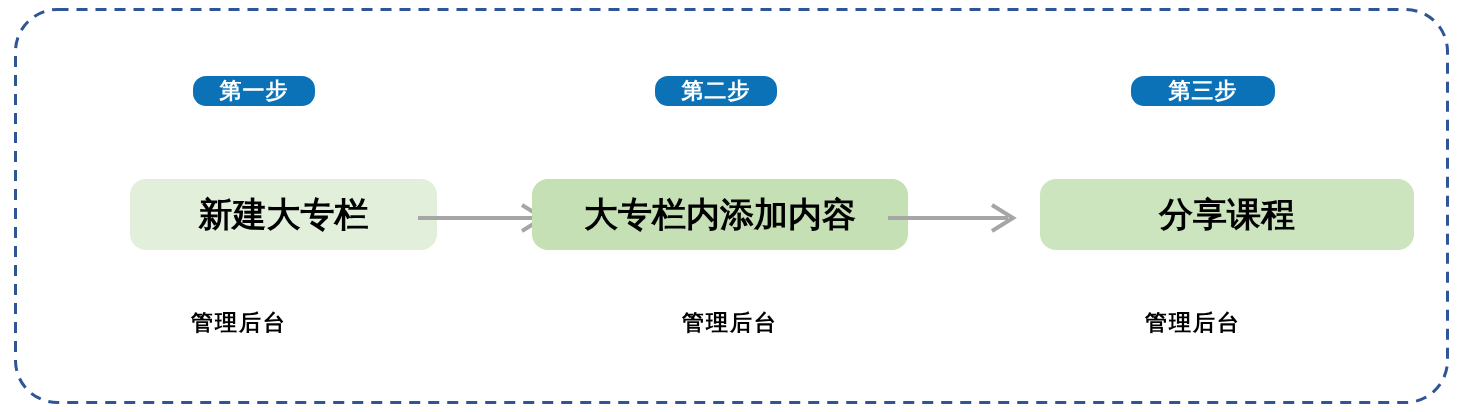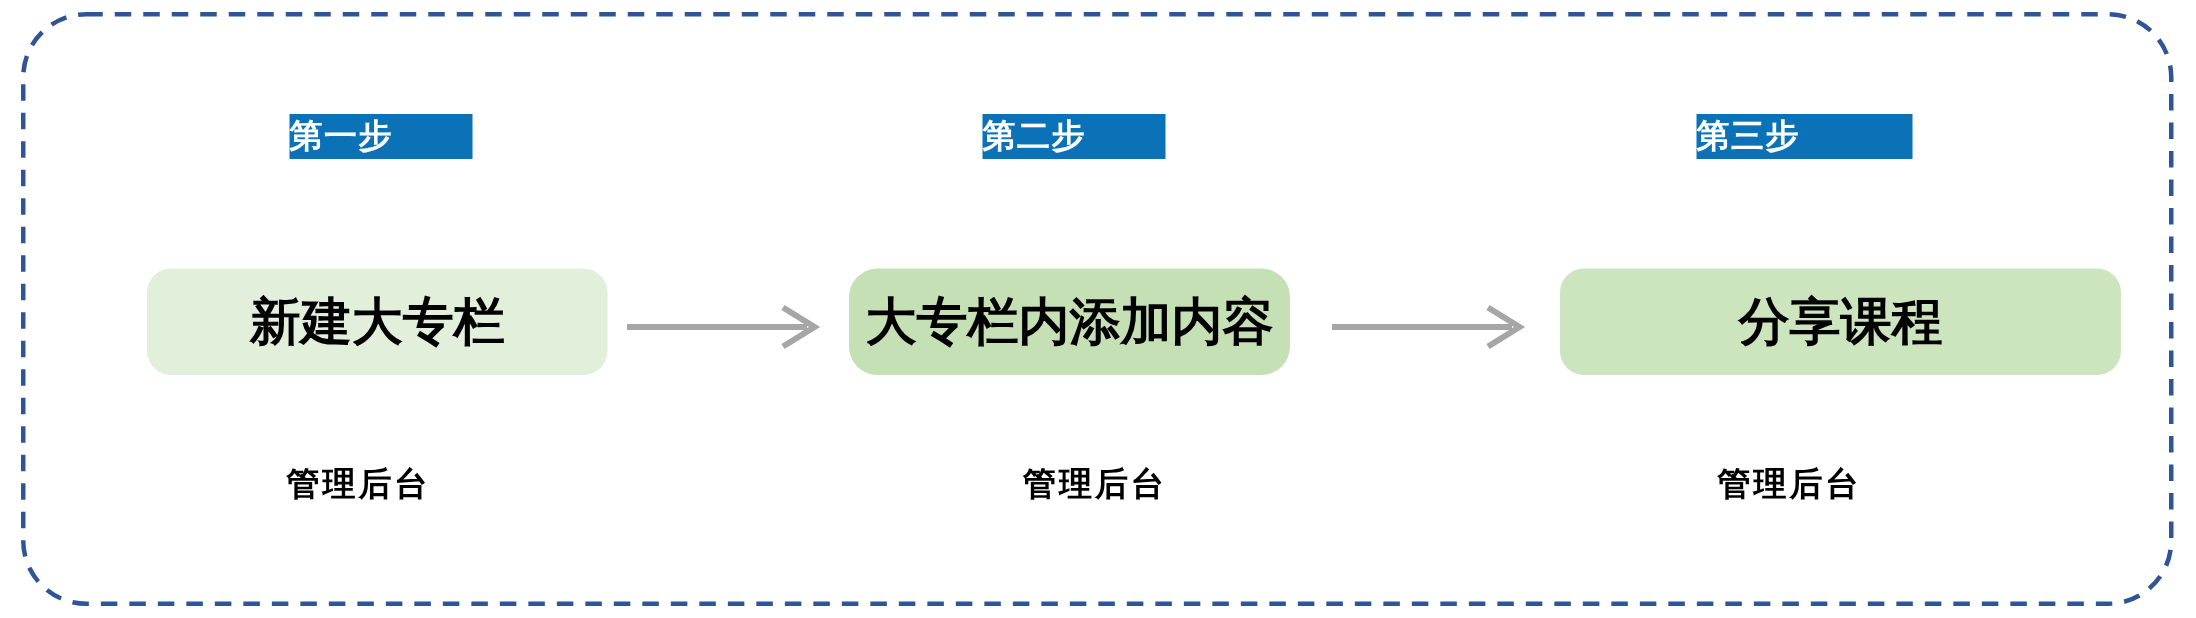--- a/index.html
+++ b/index.html
@@ -21,41 +21,42 @@
     top: 0;
     width: 1464px;
     height: 412px;
     pointer-events: none;
   }
   .badge {
     position: absolute;
     top: 76px;
     height: 30px;
     line-height: 30px;
-    text-align: left;
+    text-align: center;
     font-size: 22px;
     font-weight: bold;
     letter-spacing: 1px;
+    border-radius: 13px;
   }
   .badge-1 { left: 193px; width: 122px; }
   .badge-2 { left: 655px; width: 122px; }
   .badge-3 { left: 1131px; width: 144px; }
   .step-box {
     position: absolute;
     top: 179px;
     height: 71px;
     border-radius: 16px;
     display: flex;
     align-items: center;
     justify-content: center;
     font-size: 34px;
     font-weight: bold;
   }
   .box-1 { left: 98px;   width: 307px; }
-  .box-2 { left: 566px;  width: 294px; border-radius: 19px; }
+  .box-2 { left: 532px;  width: 376px; }
   .box-3 { left: 1040px; width: 374px; }
   .platform-label {
     position: absolute;
     top: 302px;
     height: 42px;
     line-height: 42px;
     width: 200px;
     text-align: center;
     font-size: 22px;
     font-weight: bold;
@@ -76,21 +77,21 @@
 </head>
 <body>
 
 <div class="canvas">
 
   <svg class="frame-svg" viewBox="0 0 1464 412" xmlns="http://www.w3.org/2000/svg">
     <rect x="15.5" y="9.5" width="1432" height="393" rx="42" ry="42" fill="none" stroke-width="3" stroke-dasharray="11 8" style="stroke: rgb(47, 85, 151);"></rect>
   </svg>
 
   <div class="badge badge-1" style="background-color: rgb(11, 114, 184); color: rgb(255, 255, 255);">第一步</div>
-  <div class="step-box box-1" style="background-color: rgb(226, 239, 218); color: rgb(0, 0, 0);">新建大专栏</div>
+  <div class="step-box box-1" style="background-color: rgb(226, 239, 218); color: rgb(0, 0, 0); margin-left: 32px;">新建大专栏</div>
   <div class="platform-label label-1" style="color: rgb(0, 0, 0);">管理后台</div>
 
   <svg class="arrow-svg arrow-1" viewBox="0 0 132 36" xmlns="http://www.w3.org/2000/svg">
     <line x1="2" y1="18" x2="122" y2="18" stroke-width="4" fill="none" style="stroke: rgb(166, 166, 166);"></line>
     <polyline points="106,5 127,18 106,31" fill="none" stroke-width="4" style="stroke: rgb(166, 166, 166);"></polyline>
   </svg>
 
   <div class="badge badge-2" style="background-color: rgb(11, 114, 184); color: rgb(255, 255, 255);">第二步</div>
   <div class="step-box box-2" style="background-color: rgb(197, 224, 180); color: rgb(0, 0, 0);">大专栏内添加内容</div>
   <div class="platform-label label-2" style="color: rgb(0, 0, 0);">管理后台</div>

